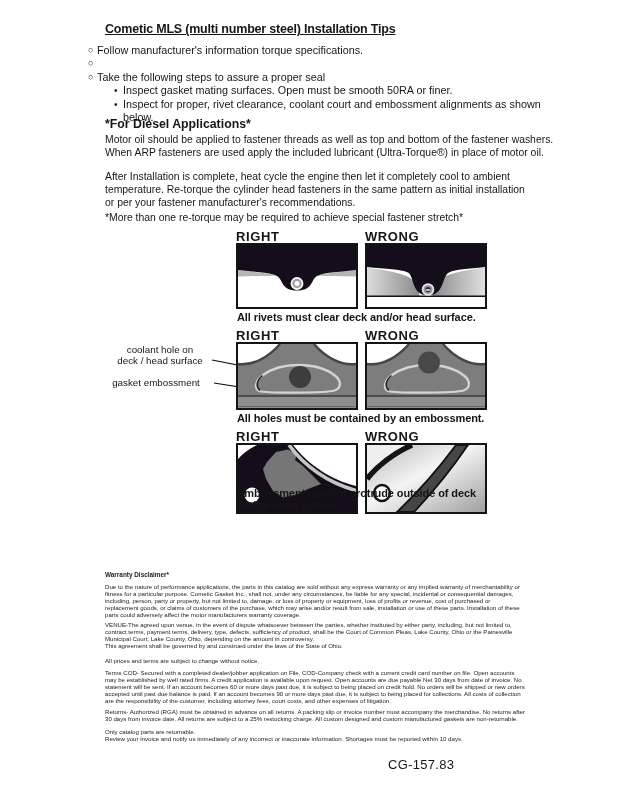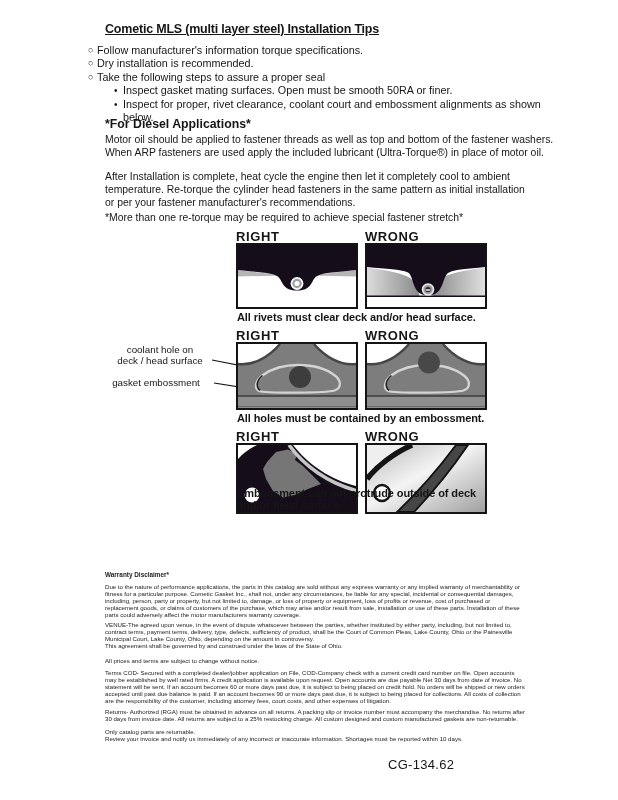--- a/index.html
+++ b/index.html
@@ -31,30 +31,29 @@
   .disc{left:105px;width:420px;font-size:6.1px;line-height:7px;white-space:pre-line;color:#222;}
   .disc-h{left:105px;top:571px;font-size:6.4px;font-weight:bold;color:#222;}
   .d1{top:583px;} .d2{top:621px;} .d3{top:657px;} .d4{top:669px;} .d5{top:708px;} .d6{top:728px;}
   .footer-code{left:388px;top:757px;font-size:13px;letter-spacing:0.3px;}
 </style>
 </head>
 <body>
 
 <div class="page">
 
-  <h1 class="abs title">Cometic MLS (multi layer steel) Installation Tips</h1>
+  <h1 class="abs title">Cometic MLS (multi number steel) Installation Tips</h1>
 
   <div class="abs bullets">
     <div class="b-row">
       <span class="marker">○</span>
       <span>Follow manufacturer's information torque specifications.</span>
     </div>
     <div class="b-row">
       <span class="marker">○</span>
-      <span>Dry installation is recommended.</span>
     </div>
     <div class="b-row">
       <span class="marker">○</span>
       <span>Take the following steps to assure a proper seal</span>
     </div>
     <div class="b-row b-sub">
       <span class="marker">•</span>
       <span>Inspect gasket mating surfaces.  Open must be smooth 50RA or finer.</span>
     </div>
     <div class="b-row b-sub">
@@ -197,15 +196,15 @@
   <div class="abs disc-h">Warranty Disclaimer*</div>
   <div class="abs disc d1">Due to the nature of performance applications, the parts in this catalog are sold without any express warranty or any implied warranty of merchantability or fitness for a particular purpose.  Cometic Gasket Inc., shall not, under any circumstances, be liable for any special, incidental or consequential damages, including, person, party or property, but not limited to, damage, or loss of property or equipment, loss of profits or revenue, cost of purchased or replacement goods, or claims of customers of the purchase, which may arise and/or result from sale, installation or use of these parts.  Installation of these parts could adversely affect the motor manufacturers warranty coverage.</div>
   <div class="abs disc d2">VENUE-The agreed upon venue, in the event of dispute whatsoever between the parties, whether instituted by either party, including, but not limited to, contract terms, payment terms, delivery, type, defects, sufficiency of product, shall be the Court of Common Pleas, Lake County, Ohio or the Painesville Municipal Court, Lake County, Ohio, depending on the amount in controversy.
 This agreement shall be governed by and construed under the laws of the State of Ohio.</div>
   <div class="abs disc d3">All prices and terms are subject to change without notice.</div>
   <div class="abs disc d4">Terms COD- Secured with a completed dealer/jobber application on File, COD-Company check with a current credit card number on file.  Open accounts may be established by well rated firms.  A credit application is available upon request.  Open accounts are due payable Net 30 days from date of invoice.  No statement will be sent.  If an account becomes 60 or more days past due, it is subject to being placed on credit hold.  No orders will be shipped or new orders accepted until past due balance is paid.  If an account becomes 90 or more days past due, it is subject to being placed for collections.  All costs of collection are the responsibility of the customer, including attorney fees, court costs, and other expenses of litigation.</div>
   <div class="abs disc d5">Returns- Authorized (RGA) must be obtained in advance on all returns.  A packing slip or invoice number must accompany the merchandise.  No returns after 30 days from invoice date.  All returns are subject to a 25% restocking charge.  All custom designed and custom manufactured gaskets are non-returnable.</div>
   <div class="abs disc d6">Only catalog parts are returnable.
 Review your invoice and notify us immediately of any incorrect or inaccurate information.  Shortages must be reported within 10 days.</div>
 
-  <div class="abs footer-code">CG-134.62</div>
+  <div class="abs footer-code">CG-157.83</div>
 
 </div>
 
 </body></html>

